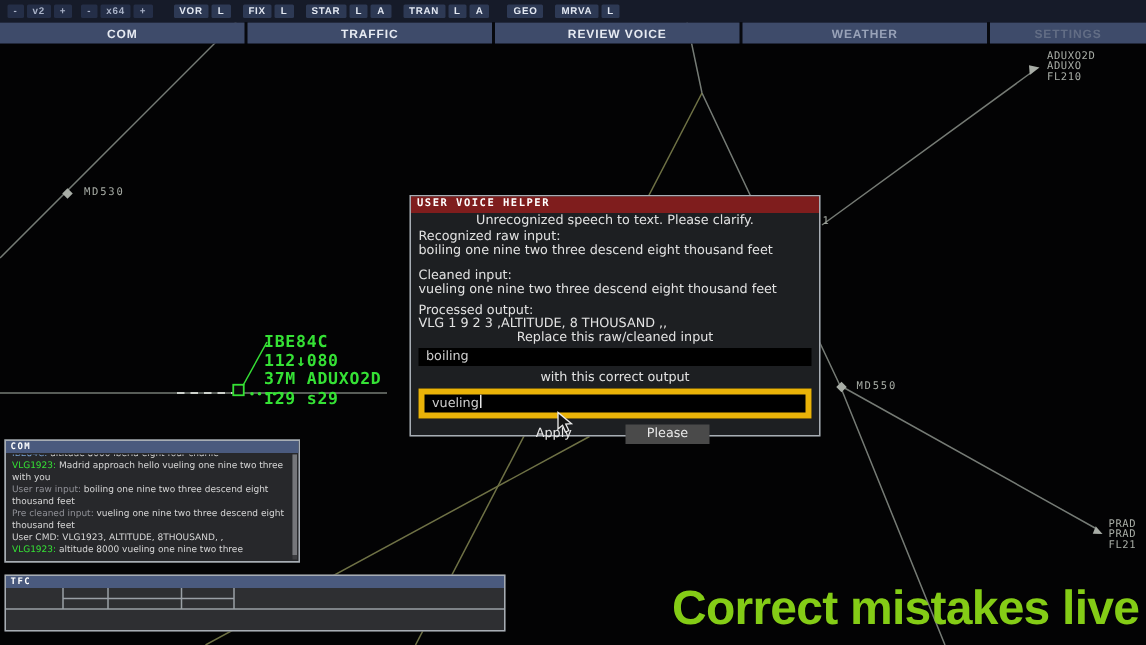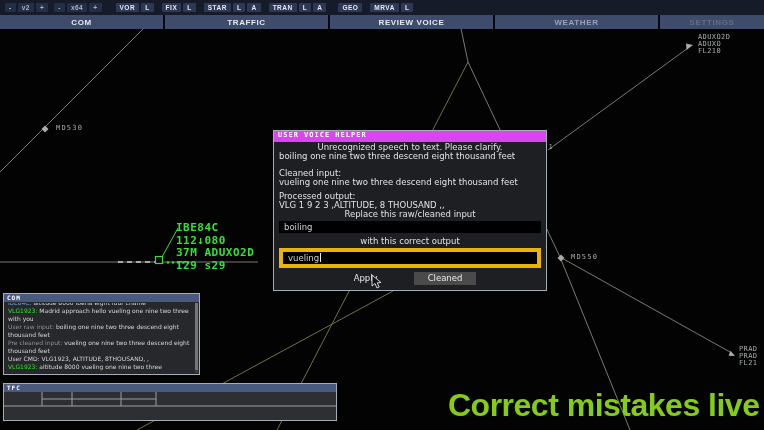--- a/index.html
+++ b/index.html
@@ -30,21 +30,21 @@
   .wptblock{letter-spacing:.4px;line-height:7px;}
   .frag{z-index:2;}
 
   .datablock{position:absolute;left:176px;top:222px;color:#35e135;z-index:2;
              font:bold 11px "DejaVu Sans Mono",monospace;line-height:12.5px;
              letter-spacing:.5px;white-space:nowrap;}
 
   
   .dialog{position:absolute;left:273px;top:130px;width:274px;height:161px;z-index:5;
           background:#1d1f22;border:1px solid #a7adb4;box-sizing:border-box;}
-  .dlg-title{height:11px;background:#d946ef;color:#fff;line-height:11px;padding-left:4px;
+  .dlg-title{height:11px;background:#7f1d1d;color:#fff;line-height:11px;padding-left:4px;
              font:bold 7px "DejaVu Sans Mono",monospace;letter-spacing:1px;}
   .dlg-body{padding:1px 5px;color:#e2e2e2;font-size:8.5px;}
   .dlg-body .row{line-height:9px;}
   .center{text-align:center;}
   .mt2{margin-top:2px;} .mt4{margin-top:4px;} .mt5{margin-top:5px;} .mt8{margin-top:8px;}
   .field{height:12px;line-height:12px;background:#000000;color:#cfcfcf;padding:0 5px;
          margin-top:2px;font-size:8.5px;overflow:hidden;}
   .field.focus{border:4px solid #eab308;height:12px;line-height:12px;}
   .caret{display:inline-block;width:1px;height:9px;background:#e8e8e8;vertical-align:-1px;margin-left:1px;}
   .btnrow{display:flex;justify-content:center;gap:26px;margin-top:4px;}
@@ -156,32 +156,33 @@
     <div class="tab">TRAFFIC</div>
     <div class="tab">REVIEW VOICE</div>
     <div class="tab dim">WEATHER</div>
     <div class="tab dimmer last">SETTINGS</div>
   </div>
 
   <div class="dialog">
     <div class="dlg-title">USER VOICE HELPER</div>
     <div class="dlg-body">
       <div class="row center">Unrecognized speech to text. Please clarify.</div>
+      <div class="row mt2">Recognized raw input:</div>
       <div class="row">boiling one nine two three descend eight thousand feet</div>
       <div class="row mt8">Cleaned input:</div>
       <div class="row">vueling one nine two three descend eight thousand feet</div>
       <div class="row mt5">Processed output:</div>
       <div class="row">VLG 1 9 2 3 ,ALTITUDE, 8 THOUSAND ,,</div>
       <div class="row center">Replace this raw/cleaned input</div>
       <div class="field">boiling</div>
       <div class="row center mt4">with this correct output</div>
       <div class="field focus mt2"><span>vueling</span><span class="caret"></span></div>
       <div class="btnrow">
         <div class="dbtn">Apply</div>
-        <div class="dbtn cancel">Cleaned</div>
+        <div class="dbtn cancel">Please</div>
       </div>
     </div>
   </div>
 
   <div class="companel compane" style="position:absolute;">
   </div>
   <div class="companel"></div>
   <div class="compane"></div>
   <div class="compan"></div>
 

